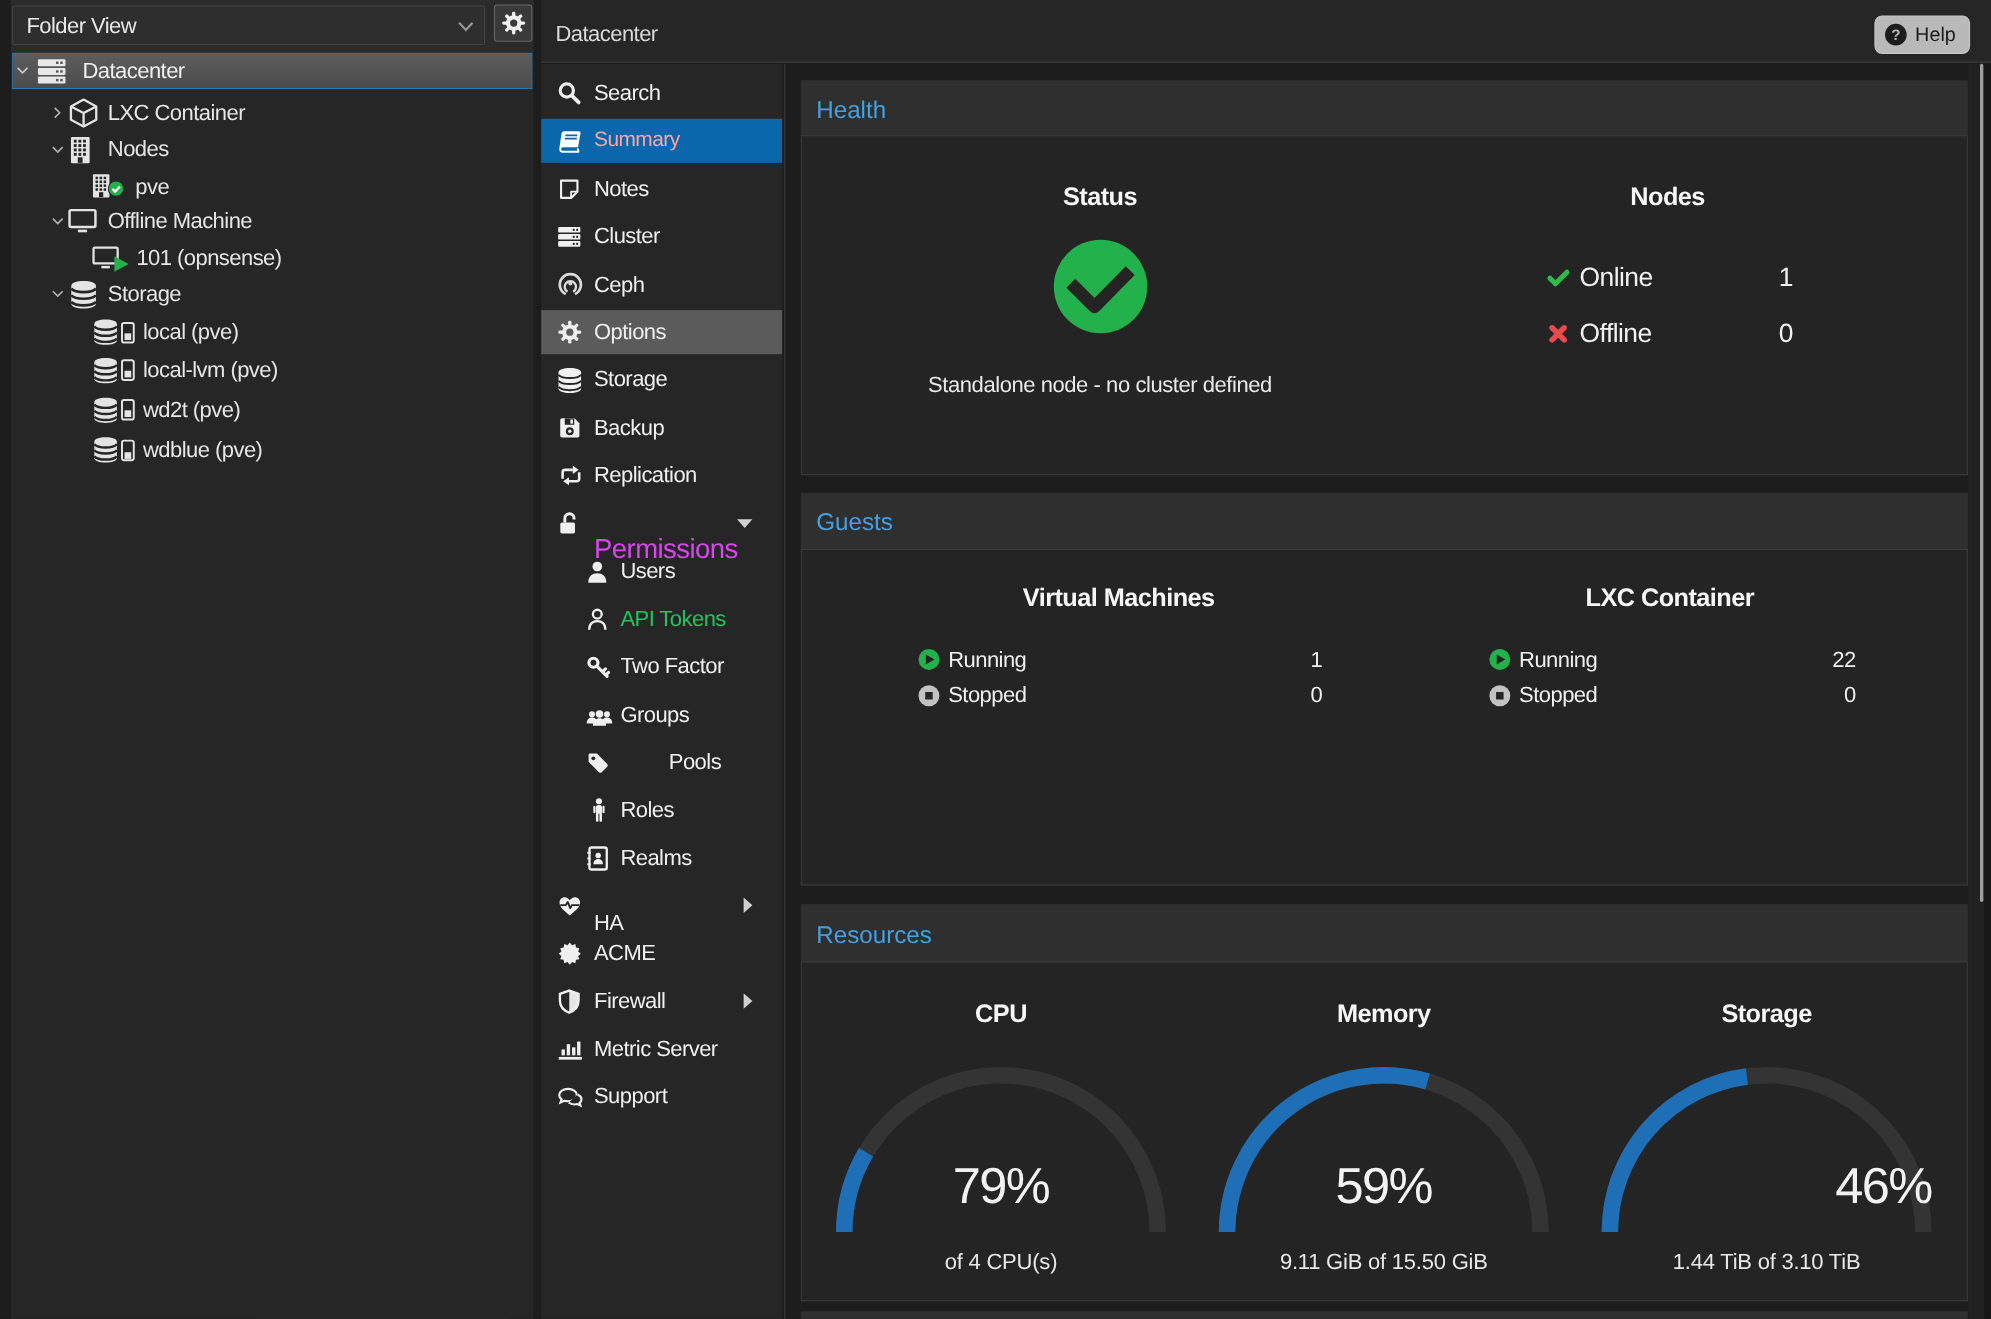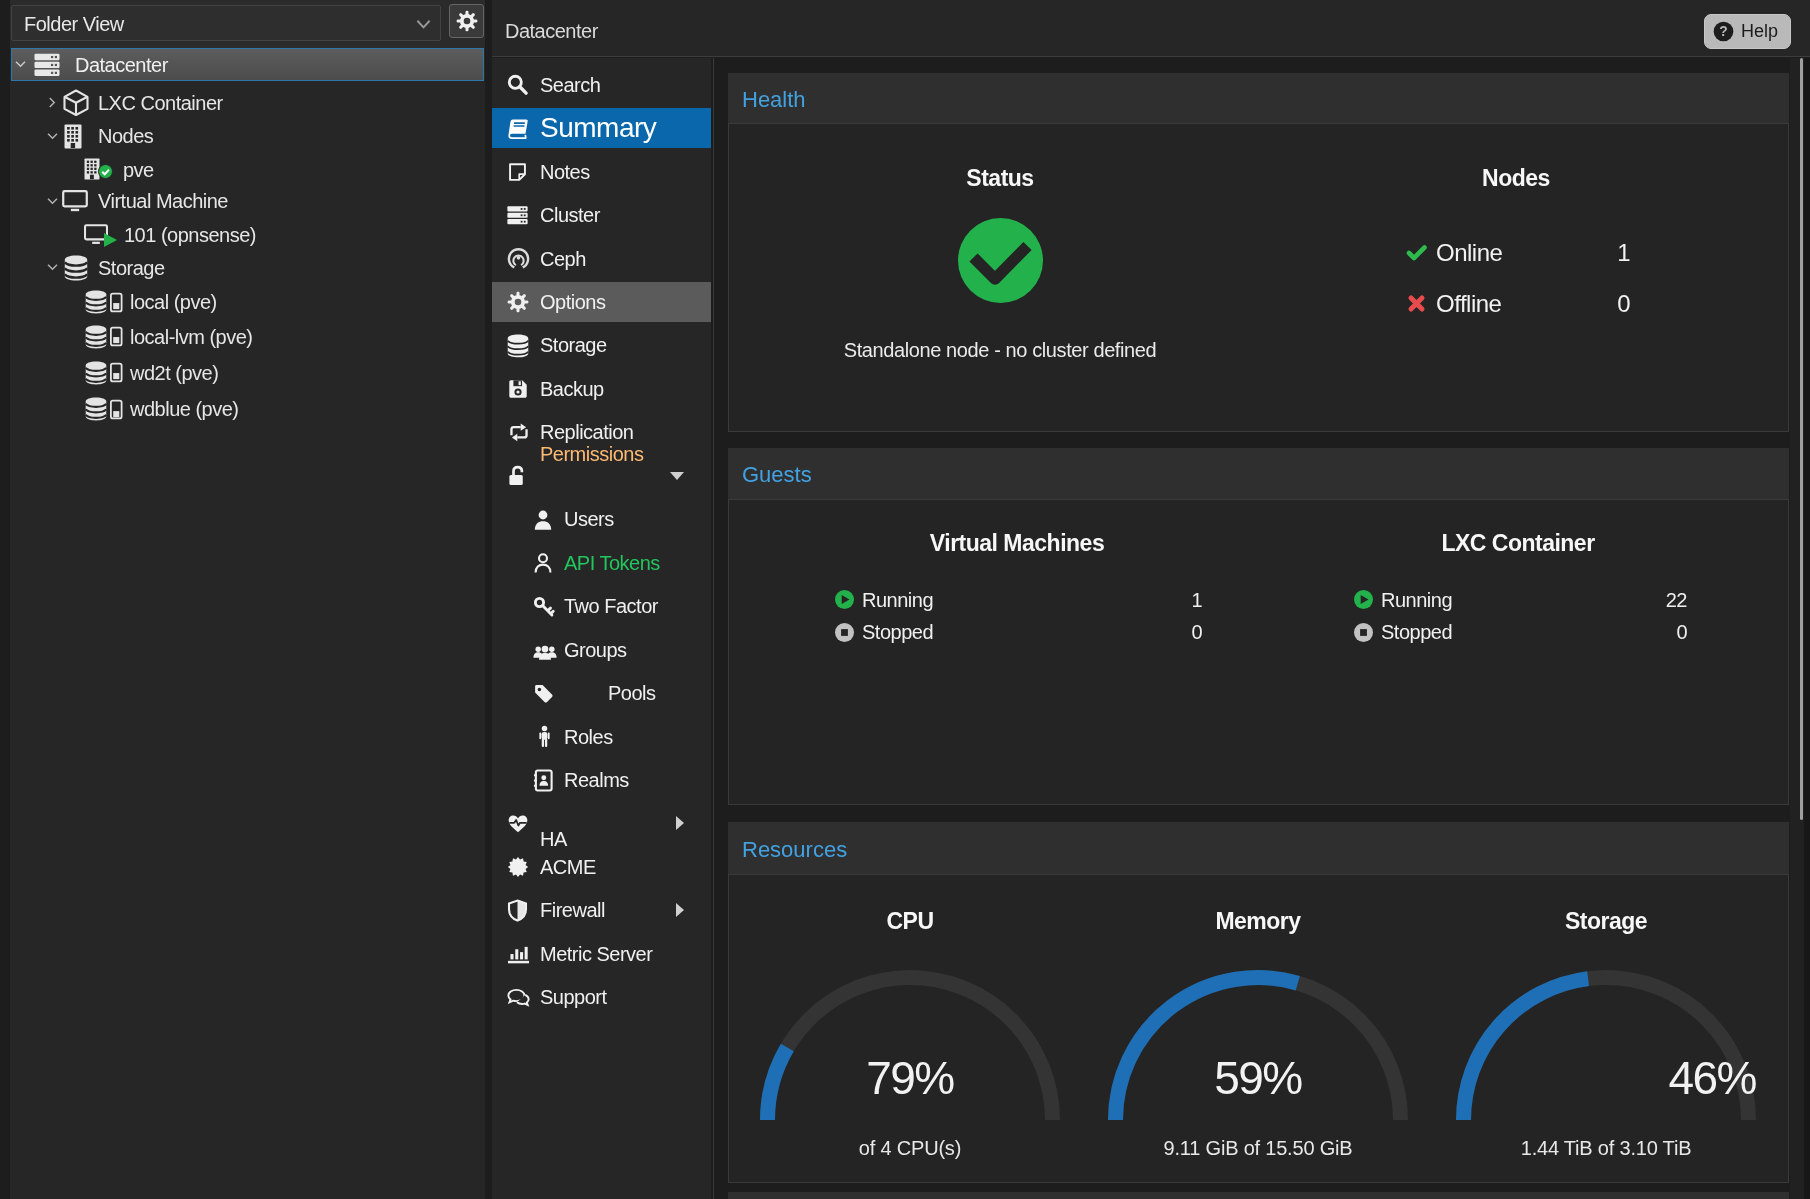--- a/index.html
+++ b/index.html
@@ -91,21 +91,21 @@
     <path d="M4.2 7.7 L6.7 10.2 L11 5.6" stroke="#fff" stroke-width="2" fill="none"></path>
   </svg>
 <div class="tx" style="font-size:20px;color:#e6e6e6;line-height:24px;letter-spacing:-0.5px;left:123px;top:157.6px;">pve</div>
 <svg style="left:46px;top:195.9px" width="13" height="11" viewBox="0 0 16 16">
     <path d="M1.5 4 L8 10.5 L14.5 4" fill="none" stroke="#b0b0b0" stroke-width="2.2"></path>
   </svg>
 <svg style="left:62px;top:188.9px" width="26" height="23" viewBox="0 0 28 25">
     <rect x="1.2" y="2.2" width="25.6" height="16.6" rx="1.5" fill="none" stroke="#e4e4e4" stroke-width="2.4"></rect>
     <rect x="9.5" y="21.5" width="9" height="2.6" fill="#e4e4e4"></rect>
   </svg>
-<div class="tx" style="font-size:20px;color:#e6e6e6;line-height:24px;letter-spacing:-0.5px;left:98px;top:189.4px;">Virtual Machine</div>
+<div class="tx" style="font-size:20px;color:#e6e6e6;line-height:24px;letter-spacing:-0.5px;left:98px;top:189.4px;">Offline Machine</div>
 <svg style="left:84px;top:222.5px" width="24" height="22" viewBox="0 0 28 25">
     <rect x="1.2" y="2.2" width="25.6" height="16.6" rx="1.5" fill="none" stroke="#e4e4e4" stroke-width="2.4"></rect>
     <rect x="9.5" y="21.5" width="9" height="2.6" fill="#e4e4e4"></rect>
   </svg>
 <svg style="left:103px;top:231.5px" width="15" height="16" viewBox="0 0 15 16">
     <path fill="#23b14b" d="M1 1 L14 8 L1 15 Z"></path>
   </svg>
 <div class="tx" style="font-size:20px;color:#e6e6e6;line-height:24px;letter-spacing:-0.5px;left:124px;top:222.5px;">101 (opnsense)</div>
 <svg style="left:46px;top:262.1px" width="13" height="11" viewBox="0 0 16 16">
     <path d="M1.5 4 L8 10.5 L14.5 4" fill="none" stroke="#b0b0b0" stroke-width="2.2"></path>
@@ -174,21 +174,21 @@
 <svg style="left:507px;top:74.2px" width="21" height="21.0" viewBox="0 0 22 22">
     <circle cx="8.7" cy="8.7" r="6.3" fill="none" stroke="#f0f0f0" stroke-width="3"></circle>
     <path d="M13.4 13.4 L20 20" stroke="#f0f0f0" stroke-width="3.6" stroke-linecap="round"></path>
   </svg>
 <div class="tx" style="font-size:20px;color:#f0f0f0;line-height:24px;letter-spacing:-0.5px;left:540px;top:72.7px;">Search</div>
 <div class="ab" style="left:492px;top:108.2px;width:219px;height:40px;background:#0a67ab"></div>
 <svg style="left:507px;top:116.7px" width="23" height="23.0" viewBox="0 0 24 24">
     <path fill="#ffffff" d="M6.2 2.5 H20 C21.2 2.5 21.8 3.4 21.6 4.5 L19.3 17.5 H5.2 C3.9 17.5 3.2 18.3 3.2 19.3 C3.2 20.3 3.9 21 5.2 21 H18.6 L18.2 18.9 L19.9 18.6 L20.5 21.6 C20.6 22.3 20.2 22.9 19.4 22.9 H5 C2.7 22.9 1.2 21.4 1.5 19 L3.5 5.5 C3.8 3.6 4.6 2.5 6.2 2.5 Z"></path>
     <path stroke="#0a67ab" stroke-width="1.6" fill="none" d="M7.3 6.4 H18.6 M6.9 9.4 H18.2"></path>
   </svg>
-<div class="tx" style="font-size:28px;color:#ffffff;line-height:24px;letter-spacing:-0.5px;left:540px;top:116.2px;">Summary</div>
+<div class="tx" style="font-size:19px;color:#fca5a5;line-height:24px;letter-spacing:-0.5px;left:540px;top:116.2px;">Summary</div>
 <svg style="left:507px;top:161.6px" width="21" height="20.1" viewBox="0 0 24 23">
     <path fill="none" stroke="#f0f0f0" stroke-width="2.2" stroke-linejoin="round" d="M3.5 2.5 H20.5 V14 L14 20.5 H3.5 Z"></path>
     <path fill="none" stroke="#f0f0f0" stroke-width="2" stroke-linejoin="round" d="M14 20 V14 H20"></path>
   </svg>
 <div class="tx" style="font-size:20px;color:#f0f0f0;line-height:24px;letter-spacing:-0.5px;left:540px;top:159.6px;">Notes</div>
 <svg style="left:507px;top:205.7px" width="21" height="18.7" viewBox="0 0 27 24">
     <rect x="0.5" y="0.4" width="26" height="6.6" rx="1.2" fill="#f0f0f0"></rect>
     <rect x="17.6" y="2.6" width="2.3" height="2.3" fill="#262626"></rect>
     <rect x="21.6" y="2.6" width="2.3" height="2.3" fill="#262626"></rect>
     <rect x="0.5" y="8.6" width="26" height="6.6" rx="1.2" fill="#f0f0f0"></rect>
@@ -240,21 +240,21 @@
       <path d="M22.8 8.5 V15.4 C22.8 17 21.8 18 20.2 18 H12"></path>
     </g>
     <path fill="#f0f0f0" d="M16 1.7 L22.3 6 L16 10.3 Z"></path>
     <path fill="#f0f0f0" d="M12 13.7 L5.7 18 L12 22.3 Z"></path>
   </svg>
 <div class="tx" style="font-size:20px;color:#f0f0f0;line-height:24px;letter-spacing:-0.5px;left:540px;top:420.3px;">Replication</div>
 <svg style="left:507px;top:465.3px" width="21" height="21.0" viewBox="0 0 22 22">
     <rect x="2.5" y="10.5" width="14" height="10.5" rx="1.6" fill="#f0f0f0"></rect>
     <path fill="none" stroke="#f0f0f0" stroke-width="2.8" d="M6.8 10.5 V6.6 C6.8 4 8.6 2.2 11.2 2.2 C13.8 2.2 15.6 4 15.6 6.6 V7.6"></path>
   </svg>
-<div class="tx" style="font-size:20px;color:#fdba74;line-height:24px;letter-spacing:-0.5px;left:540px;top:442px;">Permissions</div>
+<div class="tx" style="font-size:25px;color:#d946ef;line-height:24px;letter-spacing:-0.5px;left:540px;top:487px;">Permissions</div>
 <svg style="left:670px;top:472.27500000000003px" width="14" height="8" viewBox="0 0 14 8">
     <path fill="#d0d0d0" d="M0 0 H14 L7 8 Z"></path>
   </svg>
 <svg style="left:533px;top:508.7px" width="20" height="21.0" viewBox="0 0 20 21">
     <circle cx="10" cy="6" r="4.4" fill="#f0f0f0"></circle>
     <path fill="#f0f0f0" d="M1.8 20.8 C1.8 14.6 5.6 12.2 10 12.2 C14.4 12.2 18.2 14.6 18.2 20.8 Z"></path>
   </svg>
 <div class="tx" style="font-size:20px;color:#f0f0f0;line-height:24px;letter-spacing:-0.5px;left:564px;top:507.2px;">Users</div>
 <svg style="left:533px;top:552.2px" width="20" height="21.0" viewBox="0 0 20 21">
     <circle cx="10" cy="6.3" r="4" fill="none" stroke="#f0f0f0" stroke-width="2.1"></circle>

